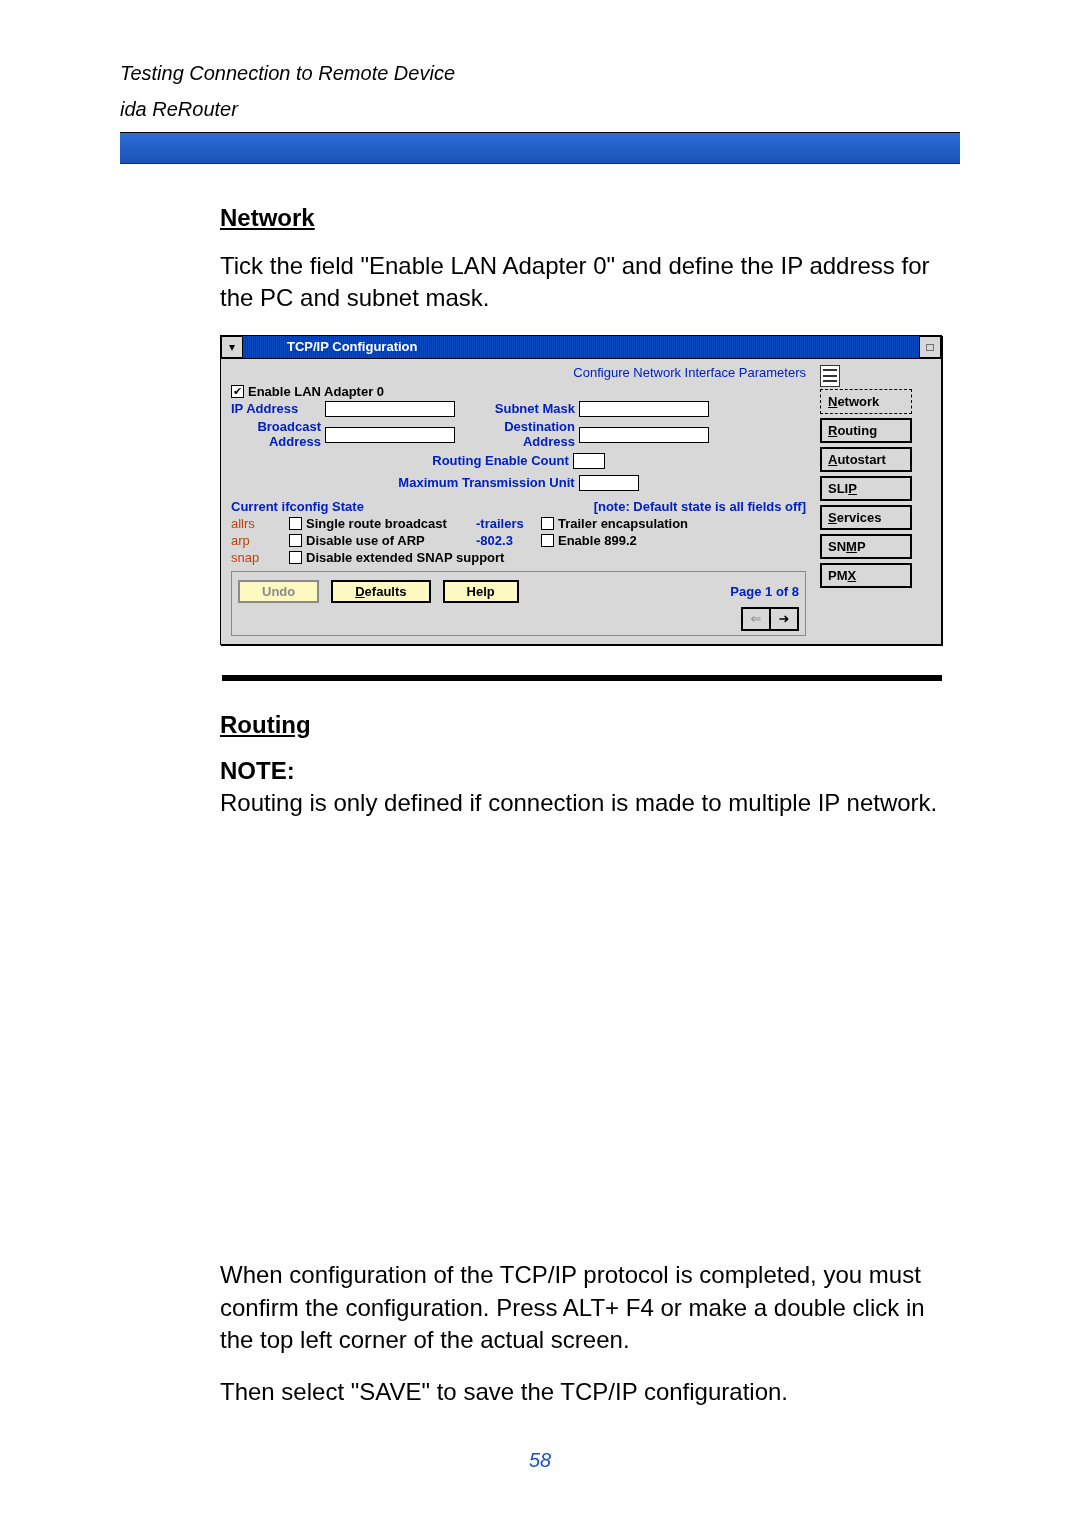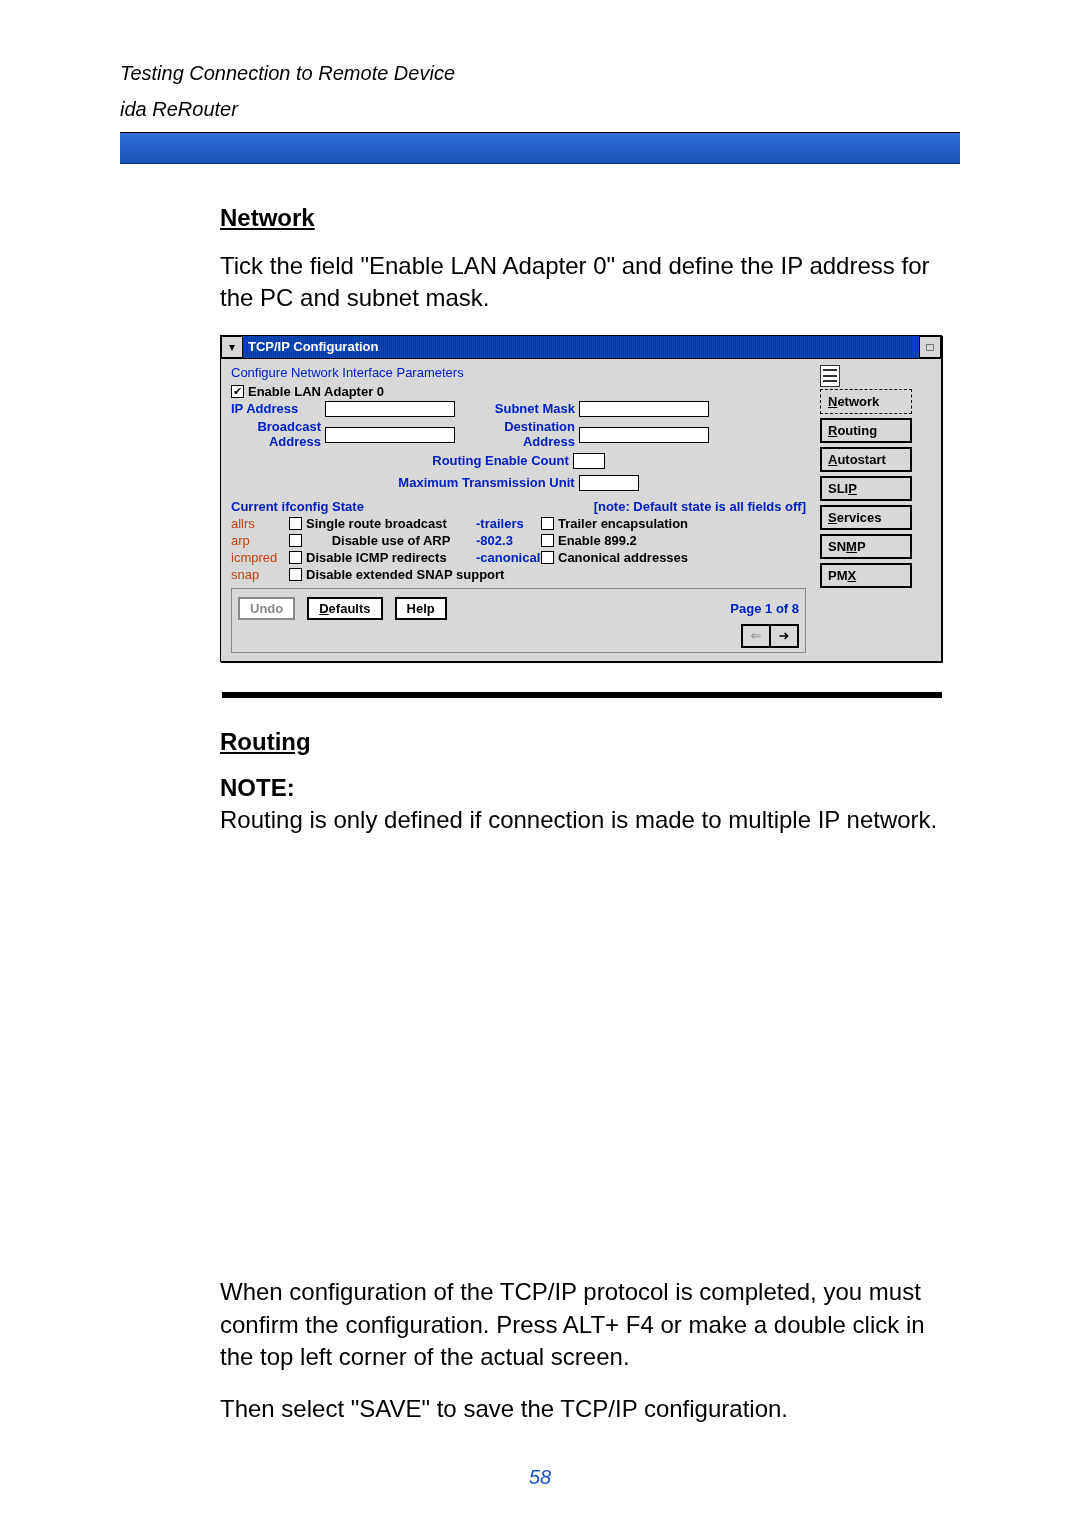--- a/index.html
+++ b/index.html
@@ -72,42 +72,43 @@
     justify-content: center;
     font-size: 12px;
     color: #000;
     box-sizing: border-box;
   }
   .titlebar-title {
     flex: 1;
     color: #fff;
     font-size: 13px;
     font-weight: bold;
-    padding: 3px 5px;
+    padding: 3px 14px;
     font-family: "Helvetica", Arial, sans-serif;
+    margin-left: 30px;
   }
   .cfg-body {
     display: flex;
     border-top: 1px solid #000;
   }
   .cfg-left {
     flex: 1;
     padding: 6px 10px 8px 10px;
     font-size: 13px;
     font-family: "Helvetica", Arial, sans-serif;
   }
   .cfg-right {
     width: 115px;
     padding: 6px 6px 6px 4px;
     position: relative;
   }
   .page-title {
     color: #0020c0;
     font-size: 13px;
-    text-align: left;
+    text-align: right;
     margin: 0 0 4px 0;
   }
   .row {
     display: flex;
     align-items: center;
     margin: 2px 0;
   }
   .chk {
     width: 13px;
     height: 13px;
@@ -126,23 +127,23 @@
     height: 16px;
     border: 1px solid #000;
     background: #fff;
     box-sizing: border-box;
   }
   .inline-field-wide { flex: 1; max-width: 130px; margin-left: 4px; }
   .center-row { justify-content: center; }
   .routing-metric { width: 32px; margin-left: 4px; }
   .mtu-field { width: 60px; margin-left: 4px; }
   .btn {
-    background: #ffffff;
+    background: #fef9c3;
     border: 2px solid #000;
-    padding: 2px 10px;
+    padding: 2px 22px;
     font-size: 13px;
     font-weight: bold;
     font-family: inherit;
   }
   .btn.disabled {
     color: #8a8a8a;
     border-color: #8a8a8a;
   }
   .arrow-btns {
     display: flex;
@@ -282,32 +283,24 @@
           <span class="flag-label">allrs</span>
           <span class="chk"></span>
           <span class="lbl-black" style="width:170px;">Single route broadcast</span>
           <span class="flag-val">-trailers</span>
           <span class="chk"></span>
           <span class="lbl-black">Trailer encapsulation</span>
         </div>
         <div class="row">
           <span class="flag-label">arp</span>
           <span class="chk"></span>
-          <span class="lbl-black" style="width:170px;text-align:center;">Disable use of ARP</span>
+          <span class="lbl-black" style="width:170px;">Disable use of ARP</span>
           <span class="flag-val">-802.3</span>
           <span class="chk"></span>
           <span class="lbl-black">Enable 899.2</span>
-        </div>
-        <div class="row">
-          <span class="flag-label">icmpred</span>
-          <span class="chk"></span>
-          <span class="lbl-black" style="width:170px;">Disable ICMP redirects</span>
-          <span class="flag-val">-canonical</span>
-          <span class="chk"></span>
-          <span class="lbl-black">Canonical addresses</span>
         </div>
         <div class="row">
           <span class="flag-label">snap</span>
           <span class="chk"></span>
           <span class="lbl-black">Disable extended SNAP support</span>
         </div>
 
         <div class="footer-frame">
           <div class="row" style="justify-content:flex-start; gap:12px;">
             <button class="btn disabled">Undo</button>

